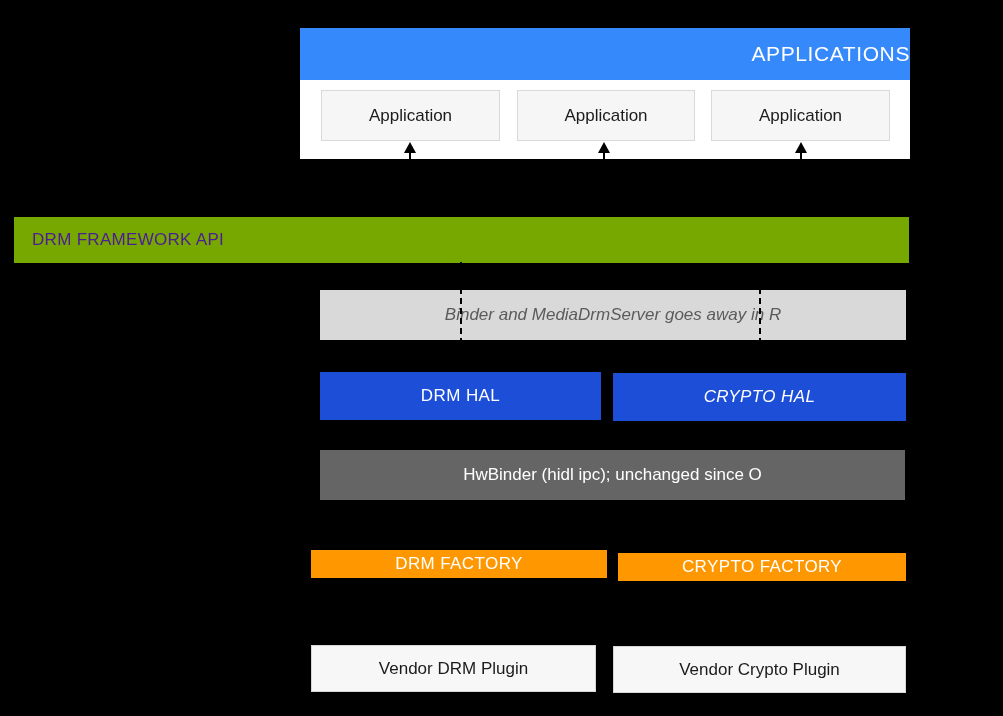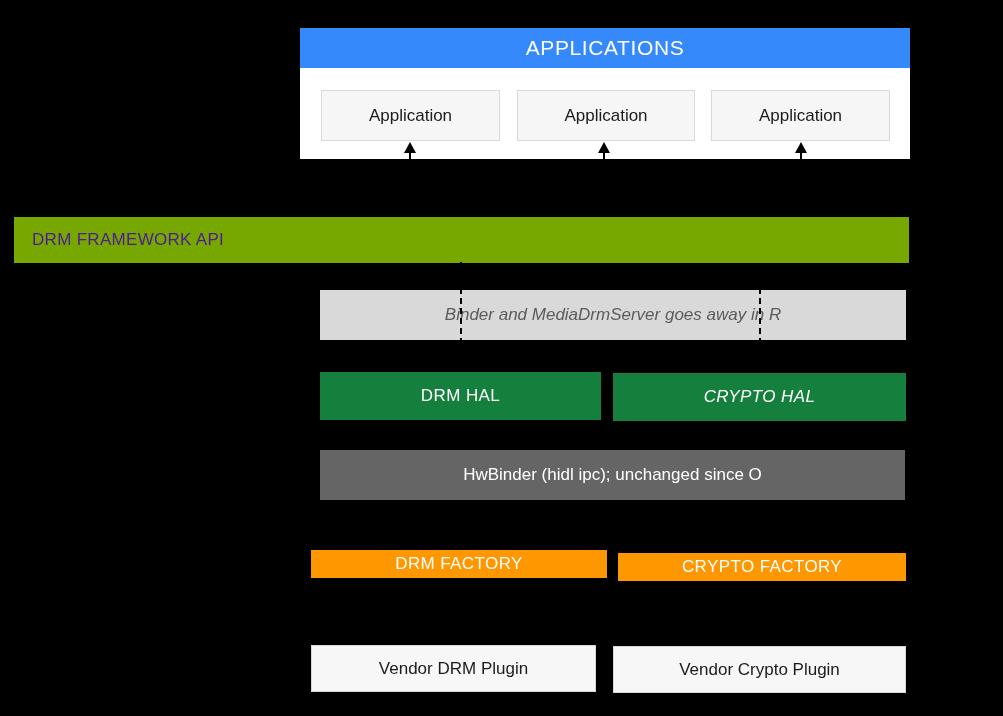--- a/index.html
+++ b/index.html
@@ -31,26 +31,26 @@
     width: 610px;
     height: 131px;
     background: #ffffff;
     box-sizing: border-box;
   }
   .apps-header {
     position: absolute;
     left: 300px;
     top: 28px;
     width: 610px;
-    height: 40px;
+    height: 52px;
     background: #3589fb;
     color: #ffffff;
     display: flex;
     align-items: center;
-    justify-content: center;
+    justify-content: flex-end;
     font-size: 21px;
     letter-spacing: 0.6px;
     box-sizing: border-box;
   }
   .app-box {
     position: absolute;
     top: 90px;
     height: 51px;
     background: #f6f6f6;
     border: 1px solid #d6dbd6;
@@ -101,21 +101,21 @@
     color: #5b5b5b;
     font-style: italic;
     font-size: 17px;
   }
 
   
   .hal-box {
     position: absolute;
     top: 372px;
     height: 48px;
-    background: #15803d;
+    background: #1d4ed8;
     box-sizing: border-box;
     display: flex;
     align-items: center;
     justify-content: center;
     color: #ffffff;
     font-size: 17px;
     letter-spacing: 0.4px;
   }
   .hal-drm    { left: 320px; width: 281px; }
   .hal-crypto { left: 613px; width: 293px; top: 373px; font-style: italic; }

